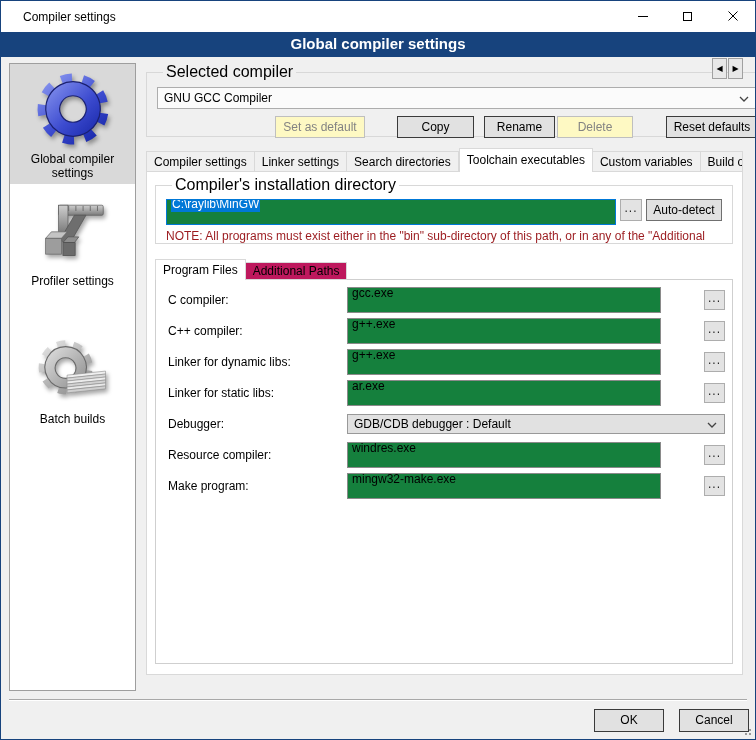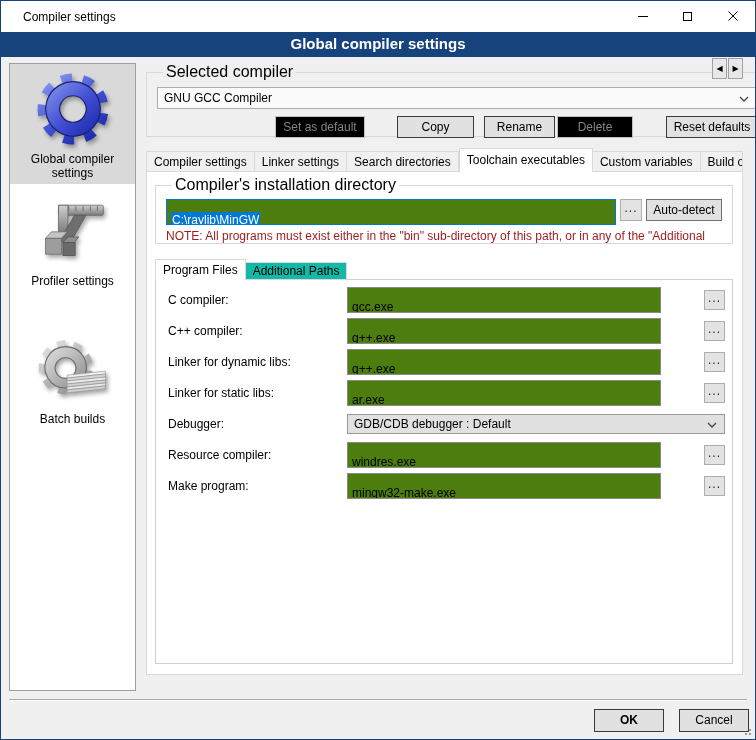--- a/index.html
+++ b/index.html
@@ -39,61 +39,61 @@
   
   fieldset { border:1px solid #d8d8d8; padding:4px 10px 8px 10px; }
   legend { font-size:16px; padding:0 3px; margin-left:6px; }
 
   .grp-compiler { position:absolute; left:0; top:6px; width:592px; height:74px; }
   .combo { position:relative; height:22px; background:#fbfbfb; border:1px solid #adadad; display:flex; align-items:center; padding:0 24px 0 6px; margin-top:2px; cursor:default; }
   .combo .chev { position:absolute; right:8px; top:8px; }
   .btn-row { display:flex; margin-top:7px; height:22px; }
   .btn { background:#e1e1e1; border:1px solid #707070; font-size:12px; text-align:center; line-height:20px; cursor:default; padding:0 6px; }
   .btn.dark { border-color:#3a3a3a;margin-left:8px; }
-  .btn.disabled { background:#000000; border-color:#bfbfbf; color:#838383; }
+  .btn.disabled { background:#fef9c3; border-color:#bfbfbf; color:#838383; }
 
   
   .tabs1 { position:absolute; left:0; top:91px; width:597px; height:24px; display:flex; align-items:flex-end; z-index:2; overflow:hidden; }
   .tab { height:21px; border:1px solid #d9d9d9; border-left-width:0; background:#f0f0f0; padding:0 7px; line-height:20px; white-space:nowrap; cursor:default; }
   .tab:first-child { border-left-width:1px; }
   .tab.active { height:24px; background:#fff; border-bottom:none; line-height:23px; border-left-width:1px; }
   .tab.clipped { max-width:47px; overflow:hidden; }
   .tab-arrows { position:absolute; right:0; top:1px; display:flex; z-index:3; }
   .tab-arrow { width:15px; height:21px; border:1px solid #a0a0a0; background:#e8e8e8; font-size:8px; line-height:19px; text-align:center; margin-left:1px; cursor:default; }
 
   
   .panel1 { position:absolute; left:0; top:114px; width:597px; height:504px; background:#fff; border:1px solid #d9d9d9; }
 
   .grp-dir { position:absolute; left:8px; top:4px; width:578px; height:68px; background:#fff; }
   .dir-row { display:flex; gap:4px; margin-top:1px; }
-  .textbox { height:22px; background:#4d7c0f; border:1px solid #8a8a8a; display:flex; align-items:flex-start; padding:12px 4px; overflow:hidden; white-space:nowrap; }
+  .textbox { height:22px; background:#15803d; border:1px solid #8a8a8a; display:flex; align-items:flex-end; padding:12px 4px; overflow:hidden; white-space:nowrap; }
   .textbox.focused { border:1px solid #0078d7; }
   .textbox .seltext { background:#0078d7; color:#fff; padding:1px 1px; }
   .dir-row .textbox { flex:1; }
   .browse-sm { width:22px; height:22px; background:#e3e3e3; border:1px solid #adadad; line-height:16px; text-align:center; letter-spacing:1px; color:#222; cursor:default; }
   .btn-autodetect { width:76px; height:22px; }
   .note { margin-top:4px; color:#9b1b1f; white-space:nowrap; overflow:hidden; }
 
   
   .tabs2 { position:absolute; left:8px; top:87px; height:21px; display:flex; align-items:flex-end; z-index:2; }
-  .tab2 { height:18px; border:1px solid #d9d9d9; background:#14b8a6; padding:0 7px; line-height:17px; white-space:nowrap; cursor:default; }
+  .tab2 { height:18px; border:1px solid #d9d9d9; background:#be185d; padding:0 7px; line-height:17px; white-space:nowrap; cursor:default; }
   .tab2.active { height:21px; background:#fff; border-bottom:none; line-height:20px; }
   .tab2 + .tab2 { border-left-width:0; }
 
   .panel2 { position:absolute; left:8px; top:107px; width:578px; height:385px; background:#fff; border:1px solid #cfcfcf; padding:10px 7px 0 12px; }
   .frow { display:flex; align-items:center; height:20px; margin-bottom:11px;gap:40px; }
   .frow .flabel { width:139px; flex:none; }
   .frow .textbox { flex:1; height:20px; }
   .frow .browse-sm { width:21px; height:20px; margin-left:3px; line-height:14px; flex:none; }
   .frow .combo2 { flex:1; position:relative; height:20px; background:#e1e1e1; border:1px solid #999; display:flex; align-items:center; padding:0 24px 0 6px; cursor:default; }
   .combo2 .chev { position:absolute; right:7px; top:7px; }
 
   
   .footer-sep { position:absolute; left:8px; right:8px; top:642px; height:2px; border-top:1px solid #a8a8a8; border-bottom:1px solid #fff; }
-  .btn-ok { position:absolute; left:585px; top:652px; width:70px; height:23px;font-weight:bold; }
+  .btn-ok { position:absolute; left:585px; top:652px; width:70px; height:23px; }
   .btn-cancel { position:absolute; left:670px; top:652px; width:70px; height:23px; }
   .grip { position:absolute; right:3px; bottom:3px; width:10px; height:10px; }
 </style>
 </head>
 <body>
 
 <div class="window">
 
   <div class="titlebar">
     <span class="title">Compiler settings</span>

